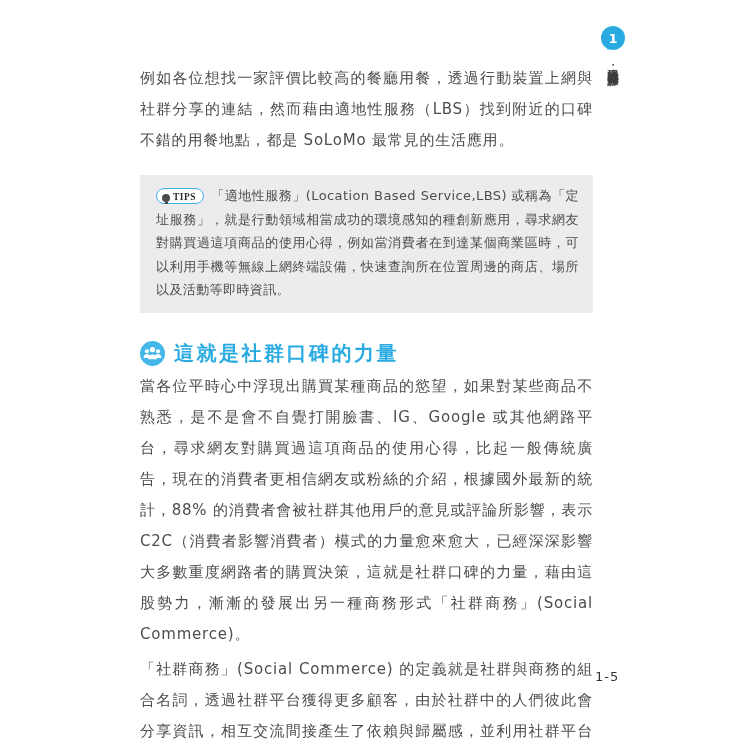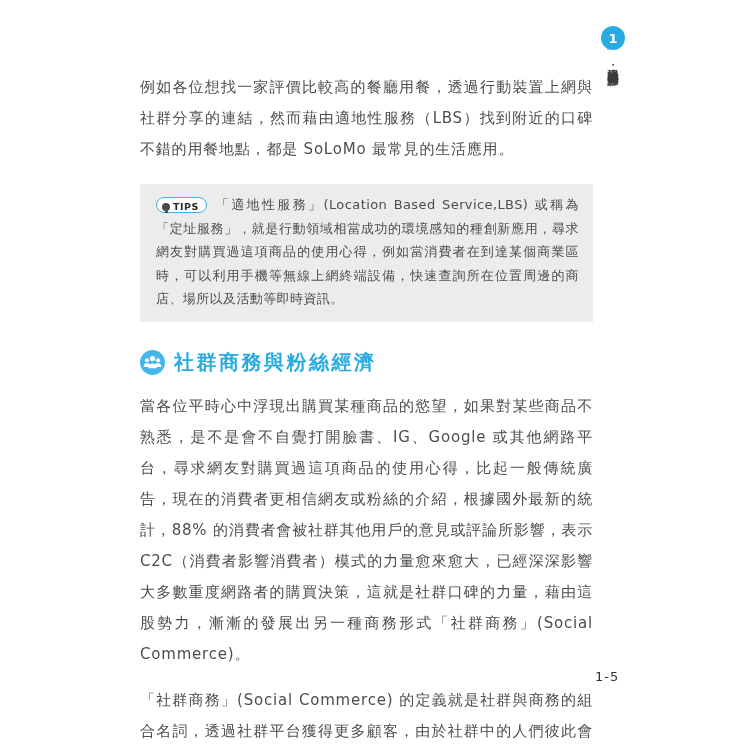--- a/index.html
+++ b/index.html
@@ -10,29 +10,29 @@
 
   
   .content { position:absolute; left:140px; top:42px; width:453px; }
 
   .bullet-item { display:flex; padding-left:18px; margin-top:2px; }
   .bullet-square { flex:0 0 auto; width:8px; height:8px; background:#63c4ec; margin-top:10px; margin-right:12px; }
   .bullet-body { font-size:15px; line-height:31px; letter-spacing:0.8px; text-align:justify; color:#4d4d4d; }
   .bullet-label { font-weight:bold; color:#1f1f1f; }
 
   .para { font-size:15px; line-height:31px; letter-spacing:0.8px; text-align:justify; color:#4d4d4d; }
-  .para-intro { margin-top:30px; }
-  .para-body { margin-top:15px; }
+  .para-intro { margin-top:21px; }
+  .para-body { margin-top:4px; }
 
   
   .tips-box { margin-top:19px; background:#ececec; padding:9px 14px 11px 16px;
               font-size:13px; line-height:23.5px; letter-spacing:0.4px; text-align:justify; color:#4d4d4d; }
   .tips-pill { display:inline-flex; align-items:center; gap:3px; background:#ffffff;
                border:1.5px solid #3db3e8; border-radius:9px; padding:4px 7px 0 5px; height:16px;
-               vertical-align:-2px; margin-right:7px; }
+               vertical-align:-2px; margin-right:7px;font-family:Liberation Serif, serif; }
   .tips-bulb { width:8px; height:8px; border-radius:50%; background:#4a4a4a; position:relative; }
   .tips-bulb::after { content:""; position:absolute; left:2.5px; bottom:-2px; width:3px; height:2px; background:#4a4a4a; }
   .tips-label { font-size:9.5px; font-weight:bold; color:#2b2b2b; letter-spacing:0.5px; }
 
   
   .section-heading { margin-top:27px; display:flex; align-items:center; gap:9px; }
   .section-icon { flex:0 0 auto; width:25px; height:25px; }
   .section-title { font-size:20px; font-weight:bold; color:#29abe2; letter-spacing:2.5px; }
 
   
@@ -67,21 +67,21 @@
     <div class="section-heading">
       <svg class="section-icon" viewBox="0 0 24 24">
         <circle cx="12" cy="12" r="12" fill="#45b6e8"></circle>
         <circle cx="6.7" cy="9.8" r="2" fill="#ffffff"></circle>
         <path d="M3.4 16.2c0-2.4 1.5-3.8 3.3-3.8s3.3 1.4 3.3 3.8z" fill="#ffffff"></path>
         <circle cx="17.3" cy="9.8" r="2" fill="#ffffff"></circle>
         <path d="M14 16.2c0-2.4 1.5-3.8 3.3-3.8s3.3 1.4 3.3 3.8z" fill="#ffffff"></path>
         <circle cx="12" cy="8.2" r="2.5" fill="#ffffff"></circle>
         <path d="M7.8 17.5c0-2.9 1.9-4.5 4.2-4.5s4.2 1.6 4.2 4.5z" fill="#ffffff"></path>
       </svg>
-      <h2 class="section-title">社群商務與粉絲經濟</h2>
+      <h2 class="section-title">這就是社群口碑的力量</h2>
     </div>
 
     <p class="para para-body">當各位平時心中浮現出購買某種商品的慾望，如果對某些商品不熟悉，是不是會不自覺打開臉書、IG、Google 或其他網路平台，尋求網友對購買過這項商品的使用心得，比起一般傳統廣告，現在的消費者更相信網友或粉絲的介紹，根據國外最新的統計，88% 的消費者會被社群其他用戶的意見或評論所影響，表示 C2C（消費者影響消費者）模式的力量愈來愈大，已經深深影響大多數重度網路者的購買決策，這就是社群口碑的力量，藉由這股勢力，漸漸的發展出另一種商務形式「社群商務」(Social Commerce)。</p>
 
     <p class="para para-body">「社群商務」(Social Commerce) 的定義就是社群與商務的組合名詞，透過社群平台獲得更多顧客，由於社群中的人們彼此會分享資訊，相互交流間接產生了依賴與歸屬感，並利用社群平台的特性鞏固粉絲與消費者，不但能提供消費者在社群空間的討論分享與溝通，又能滿足消費者的購物慾望，更進一步能創造企業或品牌更大的商機。</p>
 
   </div>
 
   <div class="sidebar">
     <div class="chapter-badge">

